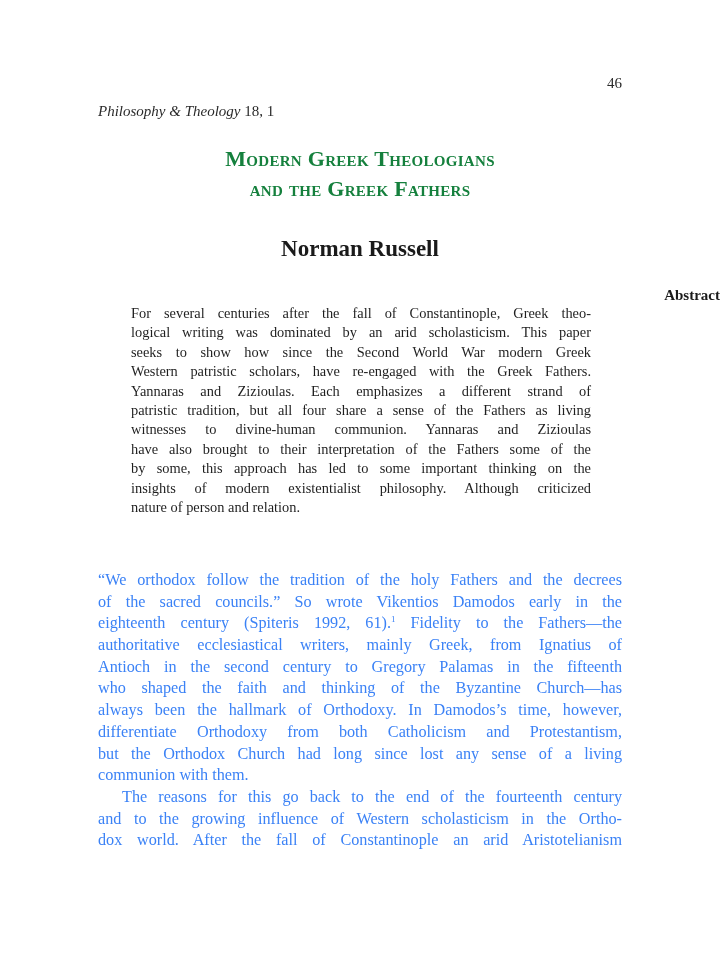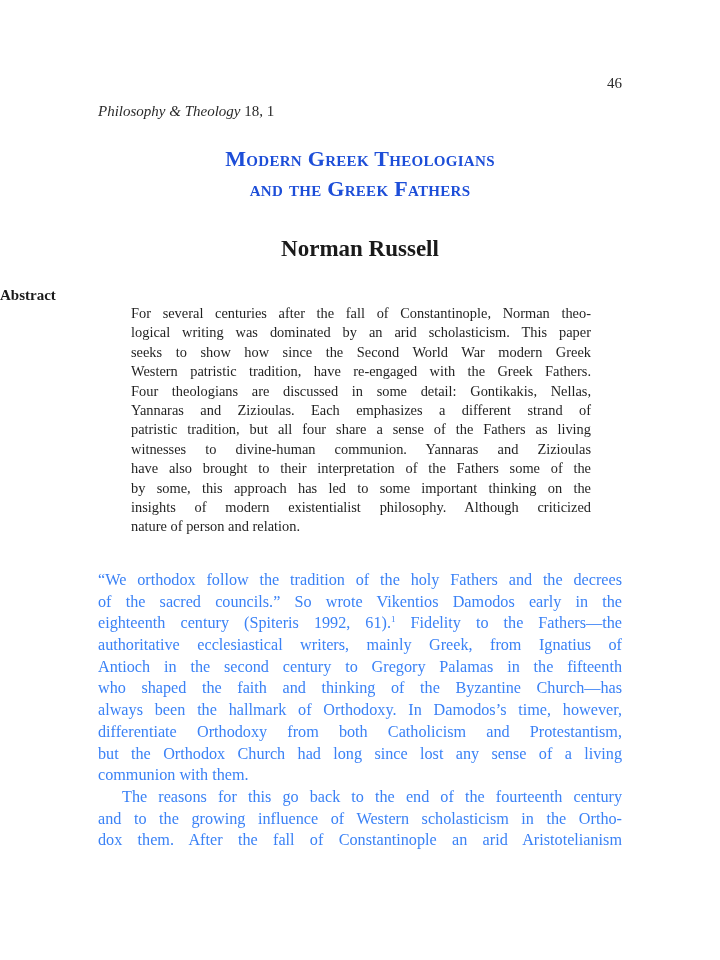--- a/index.html
+++ b/index.html
@@ -42,38 +42,38 @@
       position: absolute;
       left: 0;
       top: 144px;
       width: 720px;
       text-align: center;
       font-weight: bold;
       font-variant: small-caps;
       font-size: 22px;
       line-height: 30px;
       letter-spacing: 0.3px;
-      color: #1d4ed8;
+      color: #15803d;
     }
     .author {
       position: absolute;
       left: 0;
       top: 236px;
       width: 720px;
       text-align: center;
       font-weight: bold;
       font-size: 23px;
       color: #1a1a1a;
     }
     .abstract-heading {
       position: absolute;
       left: 0;
       top: 287px;
       width: 720px;
-      text-align: left;
+      text-align: right;
       font-weight: bold;
       font-size: 15px;
       color: #1a1a1a;
     }
     .abstract-body {
       position: absolute;
       left: 131px;
       top: 304px;
       width: 460px;
       font-size: 14.4px;
@@ -130,25 +130,24 @@
 <div class="title">
   <div>Modern Greek Theologians</div>
   <div>and the Greek Fathers</div>
 </div>
 
 <div class="author">Norman Russell</div>
 
 <div class="abstract-heading">Abstract</div>
 
 <div class="abstract-body">
-  <span class="line">For several centuries after the fall of Constantinople, Norman theo-</span>
+  <span class="line">For several centuries after the fall of Constantinople, Greek theo-</span>
   <span class="line">logical writing was dominated by an arid scholasticism. This paper</span>
   <span class="line">seeks to show how since the Second World War modern Greek</span>
-  <span class="line">Western patristic tradition, have re-engaged with the Greek Fathers.</span>
-  <span class="line">Four theologians are discussed in some detail: Gontikakis, Nellas,</span>
+  <span class="line">Western patristic scholars, have re-engaged with the Greek Fathers.</span>
   <span class="line">Yannaras and Zizioulas. Each emphasizes a different strand of</span>
   <span class="line">patristic tradition, but all four share a sense of the Fathers as living</span>
   <span class="line">witnesses to divine-human communion. Yannaras and Zizioulas</span>
   <span class="line">have also brought to their interpretation of the Fathers some of the</span>
   <span class="line">by some, this approach has led to some important thinking on the</span>
   <span class="line">insights of modern existentialist philosophy. Although criticized</span>
   <span class="line last">nature of person and relation.</span>
 </div>
 
 <div class="body-text">
@@ -160,15 +159,15 @@
     <span class="line">Antioch in the second century to Gregory Palamas in the fifteenth</span>
     <span class="line">who shaped the faith and thinking of the Byzantine Church—has</span>
     <span class="line">always been the hallmark of Orthodoxy. In Damodos’s time, however,</span>
     <span class="line">differentiate Orthodoxy from both Catholicism and Protestantism,</span>
     <span class="line">but the Orthodox Church had long since lost any sense of a living</span>
     <span class="line last">communion with them.</span>
   </div>
   <div>
     <span class="line indent">The reasons for this go back to the end of the fourteenth century</span>
     <span class="line">and to the growing influence of Western scholasticism in the Ortho-</span>
-    <span class="line">dox them. After the fall of Constantinople an arid Aristotelianism</span>
+    <span class="line">dox world. After the fall of Constantinople an arid Aristotelianism</span>
   </div>
 </div>
 
 </body></html>

